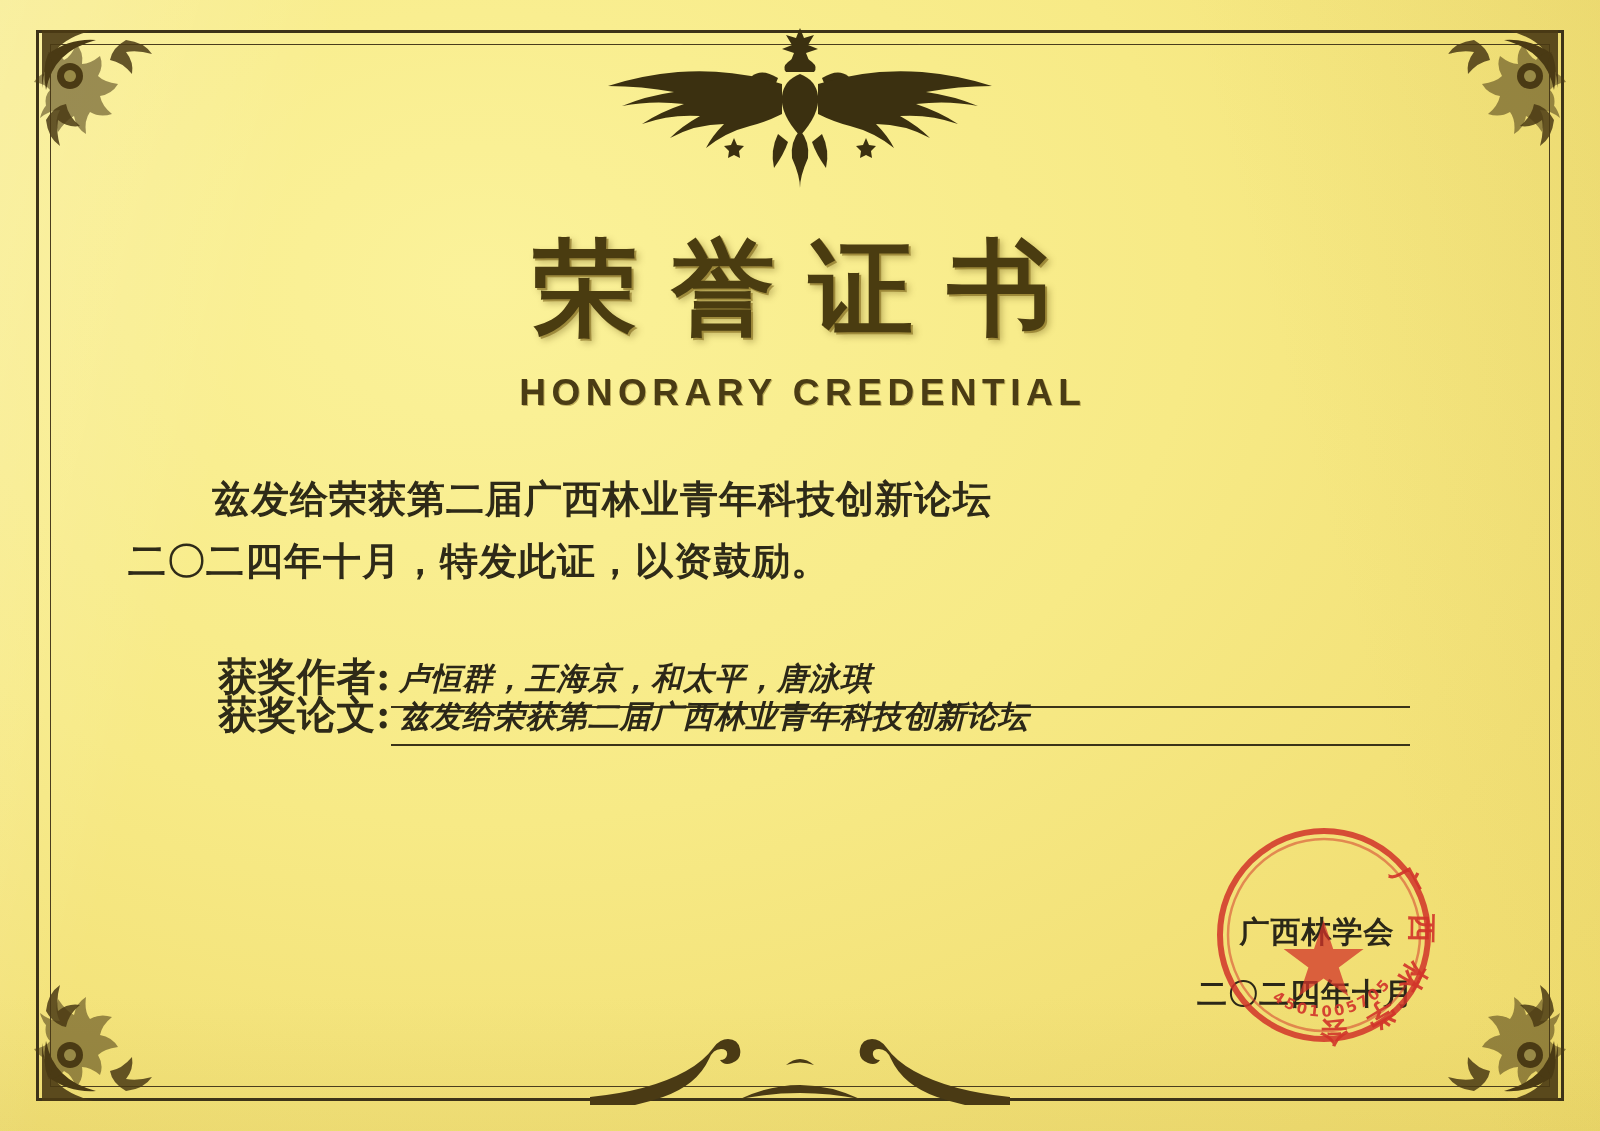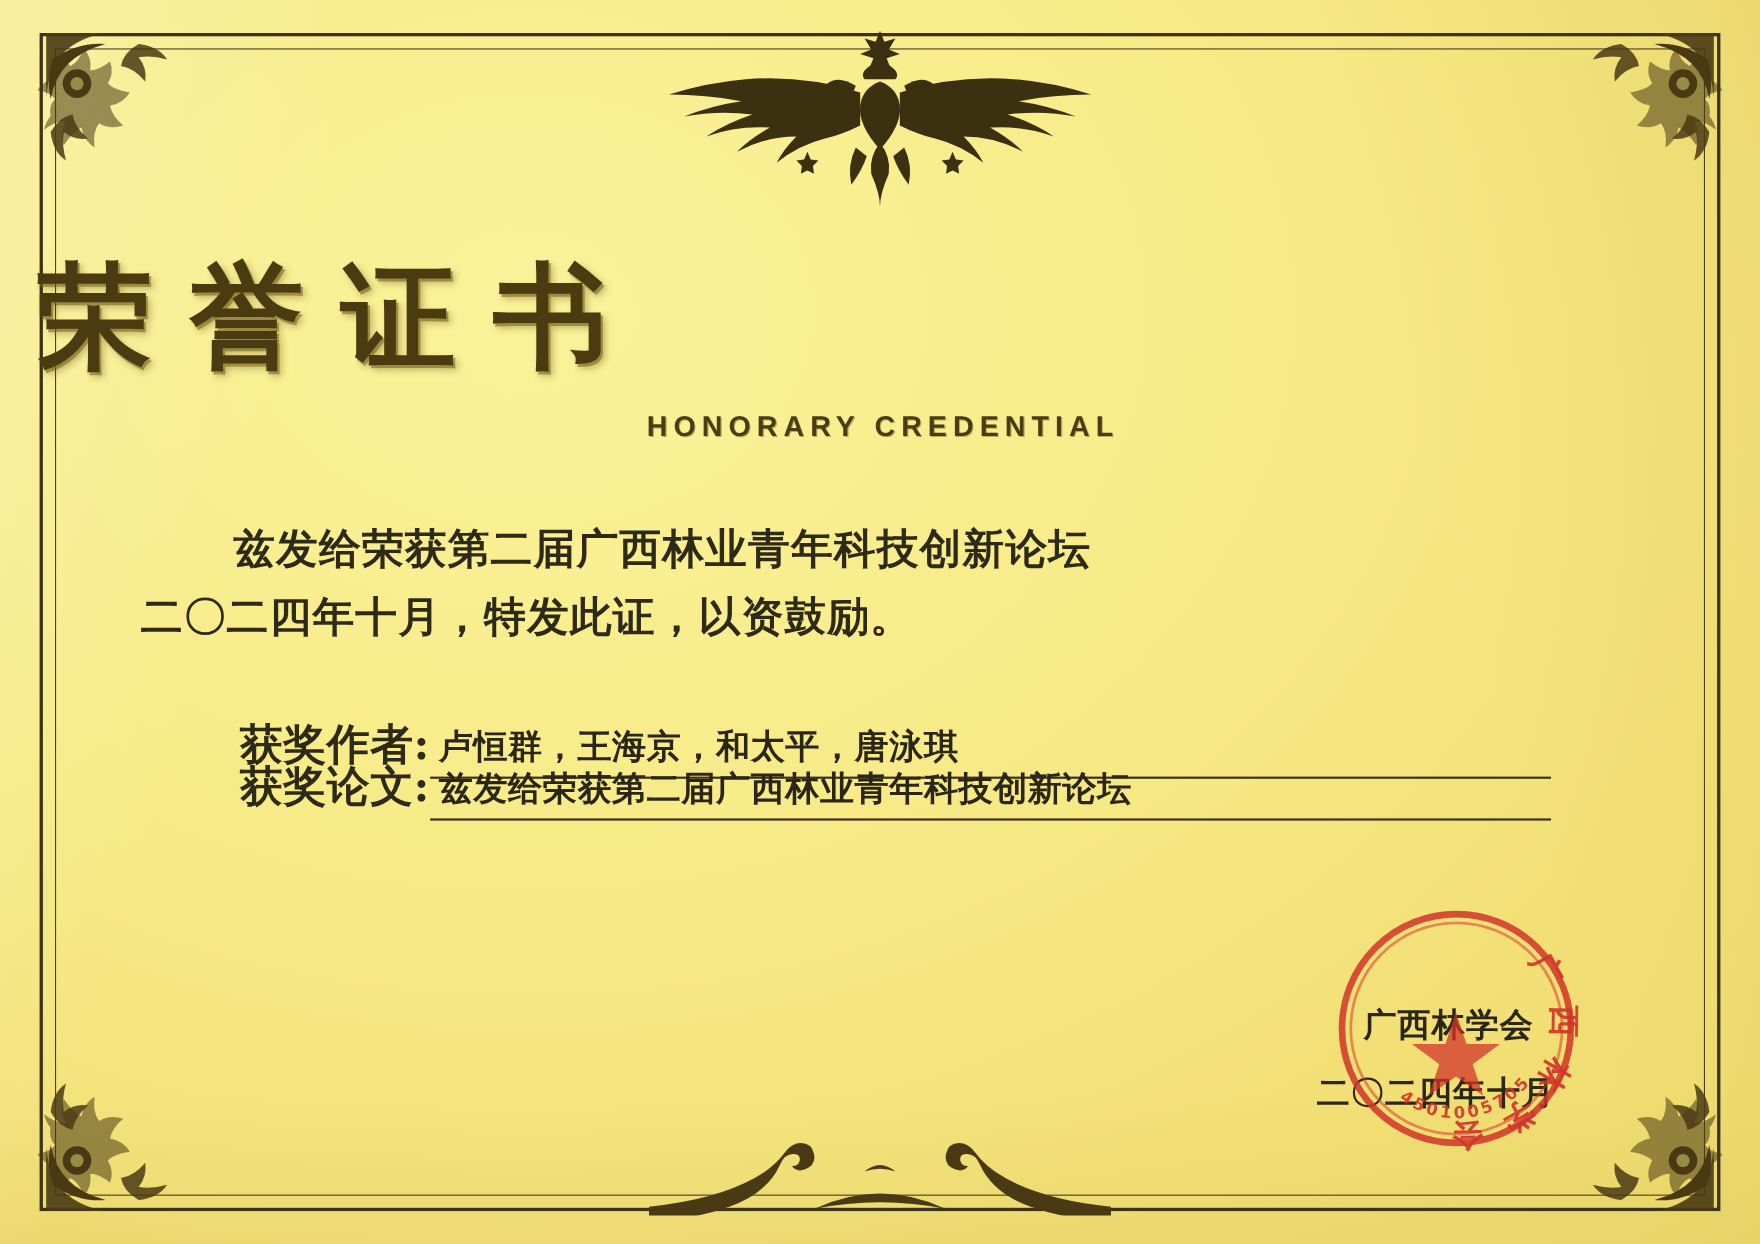--- a/index.html
+++ b/index.html
@@ -85,39 +85,40 @@
     color: #4a3a14;
   }
   .bottom-orn svg { width: 100%; height: 100%; display: block; }
 
   
   .title-cn {
     position: absolute;
     left: 0;
     right: 16px;
     top: 228px;
+    text-align: center;
     font-family: "DejaVu Serif", "Liberation Serif", serif;
     font-size: 104px;
     font-weight: 700;
     letter-spacing: 34px;
     text-indent: 34px;
     color: #4a3c10;
     text-shadow:
       2px 2px 0 rgba(120,95,20,0.55),
       4px 4px 7px rgba(90,70,10,0.35);
     line-height: 1.15;
   }
   .title-en {
     position: absolute;
     left: 0;
     right: 0;
     top: 372px;
     text-align: center;
     font-family: "Liberation Sans", sans-serif;
-    font-size: 26px;
+    font-size: 37px;
     font-weight: 700;
     letter-spacing: 5.5px;
     text-indent: 5.5px;
     color: #4a3c14;
     text-shadow: 1px 1px 0 rgba(120,95,20,0.45);
   }
 
   
   .body-text {
     position: absolute;
@@ -157,20 +158,21 @@
     flex: 1;
     font-family: "DejaVu Serif", "Liberation Serif", serif;
     font-size: 31px;
     font-weight: 700;
     color: #2b2718;
     border-bottom: 2px solid #3a3318;
     padding: 0 6px 6px 8px;
     letter-spacing: 0.5px;
     white-space: nowrap;
     overflow: hidden;
+    font-style: italic;
   }
 
   
   .seal {
     position: absolute;
     right: 162px;
     bottom: 82px;
     width: 228px;
     height: 228px;
   }

